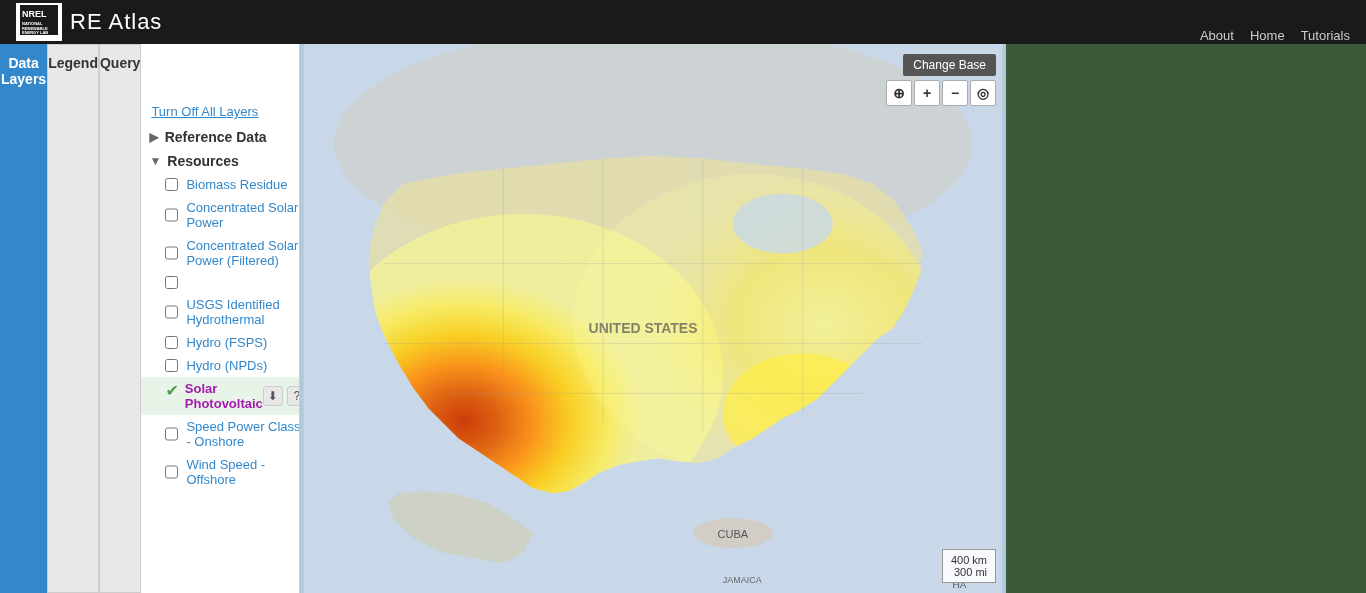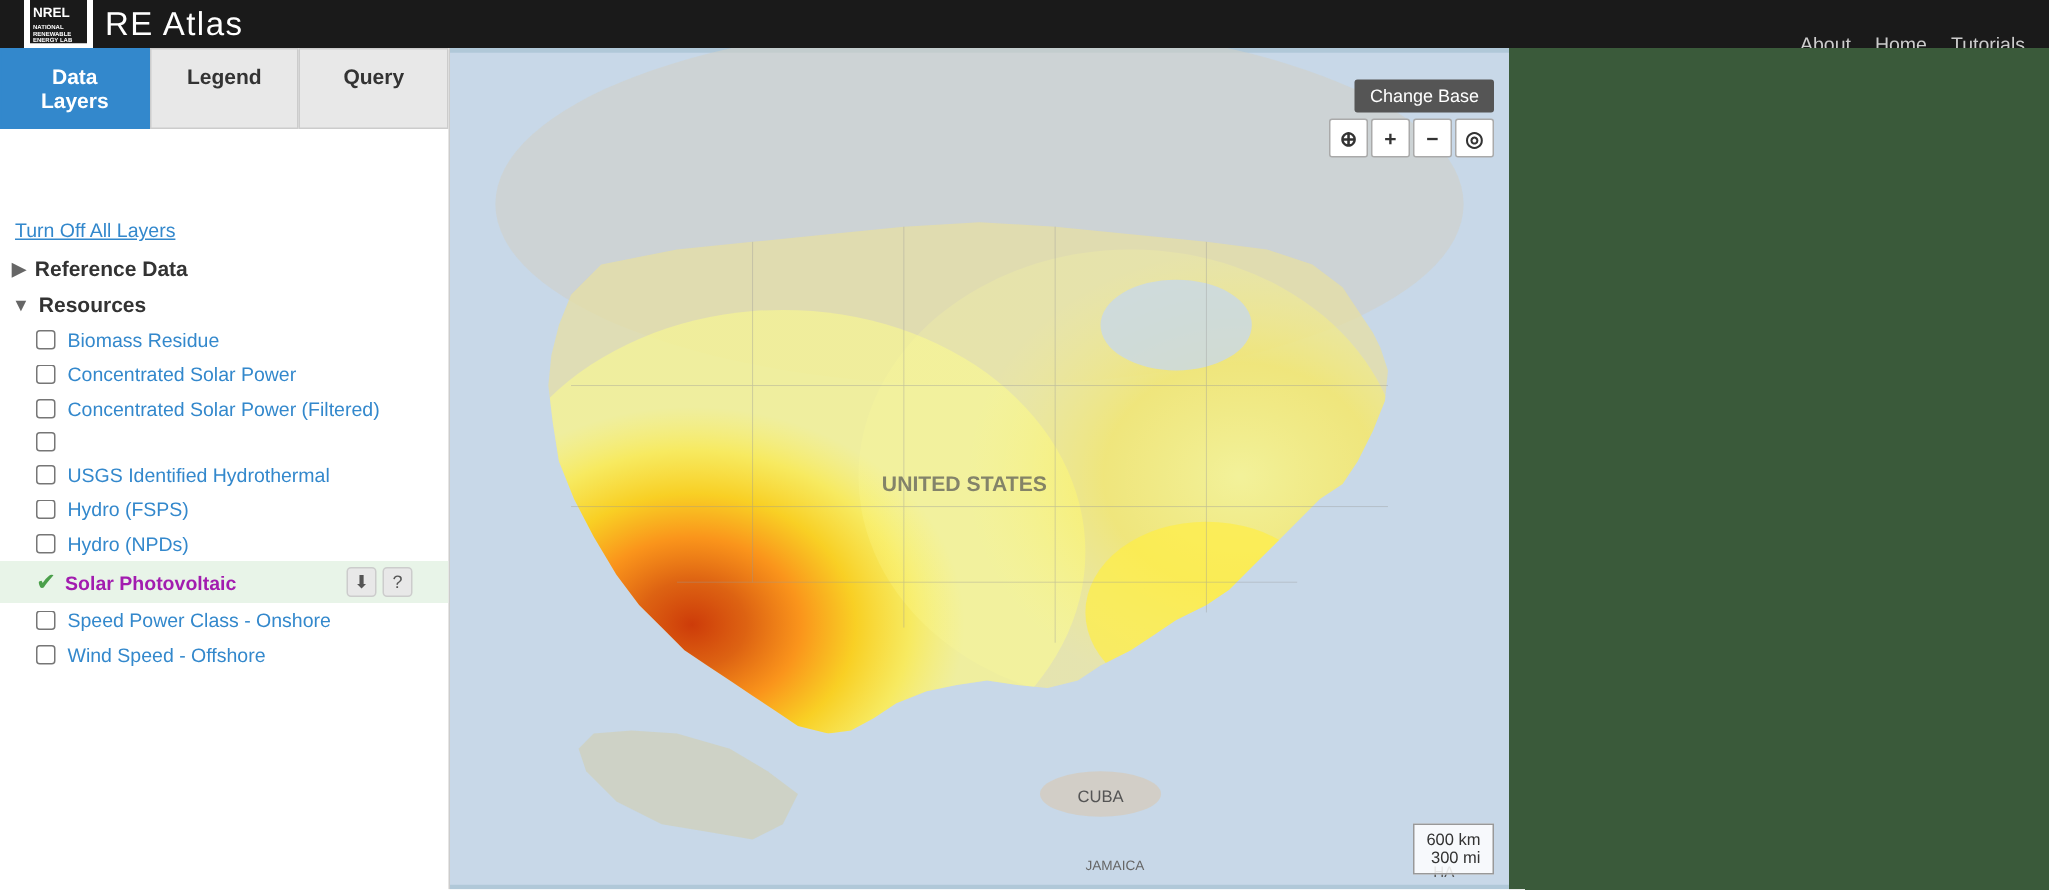--- a/index.html
+++ b/index.html
@@ -1,21 +1,21 @@
 <!DOCTYPE html>
 <html><head>
   <meta charset="utf-8">
   <style>
     * { margin: 0; padding: 0; box-sizing: border-box; }
     body { font-family: Arial, sans-serif; font-size: 13px; width: 1366px; height: 593px; overflow: hidden; display: flex; flex-direction: column; }
 
     
     .top-nav {
       background: #1a1a1a;
-      height: 32px;
+      height: 44px;
       display: flex;
       align-items: center;
       padding: 0 16px;
       flex-shrink: 0;
     }
     .nrel-logo {
       display: flex;
       align-items: center;
       margin-right: 12px;
     }
@@ -54,21 +54,21 @@
       overflow: hidden;
     }
 
     
     .sidebar {
       width: 300px;
       flex-shrink: 0;
       background: #fff;
       border-right: 1px solid #ccc;
       display: flex;
-      flex-direction: column;
+      flex-direction: row;
       overflow-y: auto;
     }
 
     
     .sidebar-tabs {
       display: flex;
       flex-shrink: 0;
     }
     .sidebar-tab {
       flex: 1;
@@ -114,21 +114,20 @@
     }
     .section-header .arrow {
       margin-right: 6px;
       font-size: 12px;
       color: #666;
     }
 
     
     .layer-item {
       display: flex;
-      align-items: center;
       padding: 4px 24px 4px 24px;
       cursor: pointer;
       font-size: 13px;
       color: #3388cc;
       position: relative;
     }
     .layer-item.active {
       background: #e8f4e8;
     }
     .layer-item input[type="checkbox"] {
@@ -172,21 +171,21 @@
     .map-area {
       flex: 1;
       position: relative;
       background: #b0c8d8;
       overflow: hidden;
     }
 
     
     .map-controls {
       position: absolute;
-      top: 21px;
+      top: 10px;
       right: 10px;
       display: flex;
       flex-direction: column;
       align-items: flex-end;
       gap: 4px;
       z-index: 10;
     }
     .change-base-btn {
       background: #555;
       color: #fff;
@@ -399,20 +398,20 @@
       <div class="zoom-controls">
         <div class="zoom-btn">⊕</div>
         <div class="zoom-btn">+</div>
         <div class="zoom-btn">−</div>
         <div class="zoom-btn">◎</div>
       </div>
     </div>
 
     
     <div class="scale-bar">
-      <div>600 km</div>
+      <div>400 km</div>
       <div>300 mi</div>
     </div>
   </div>
 
   <div class="right-panel"></div>
 
 </div>
 
 </body></html>

